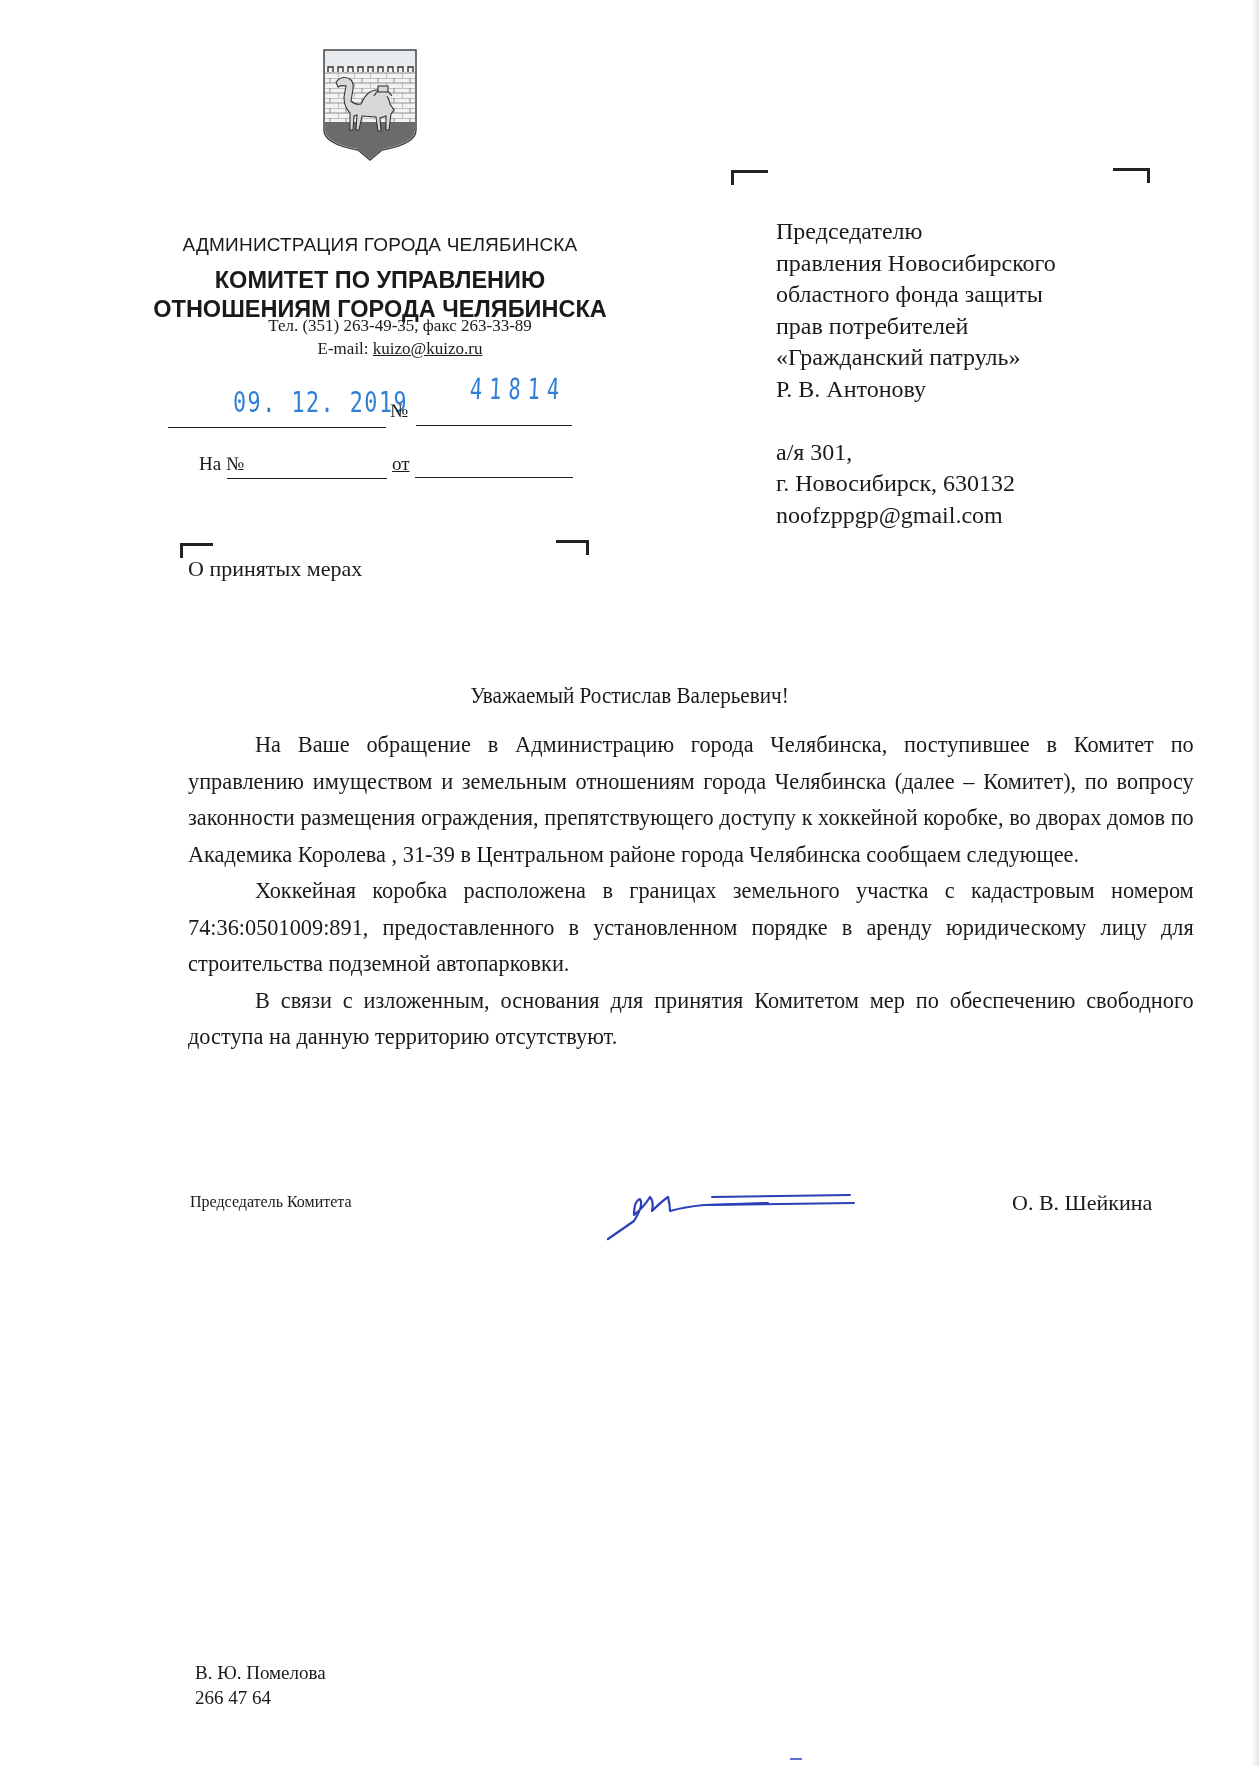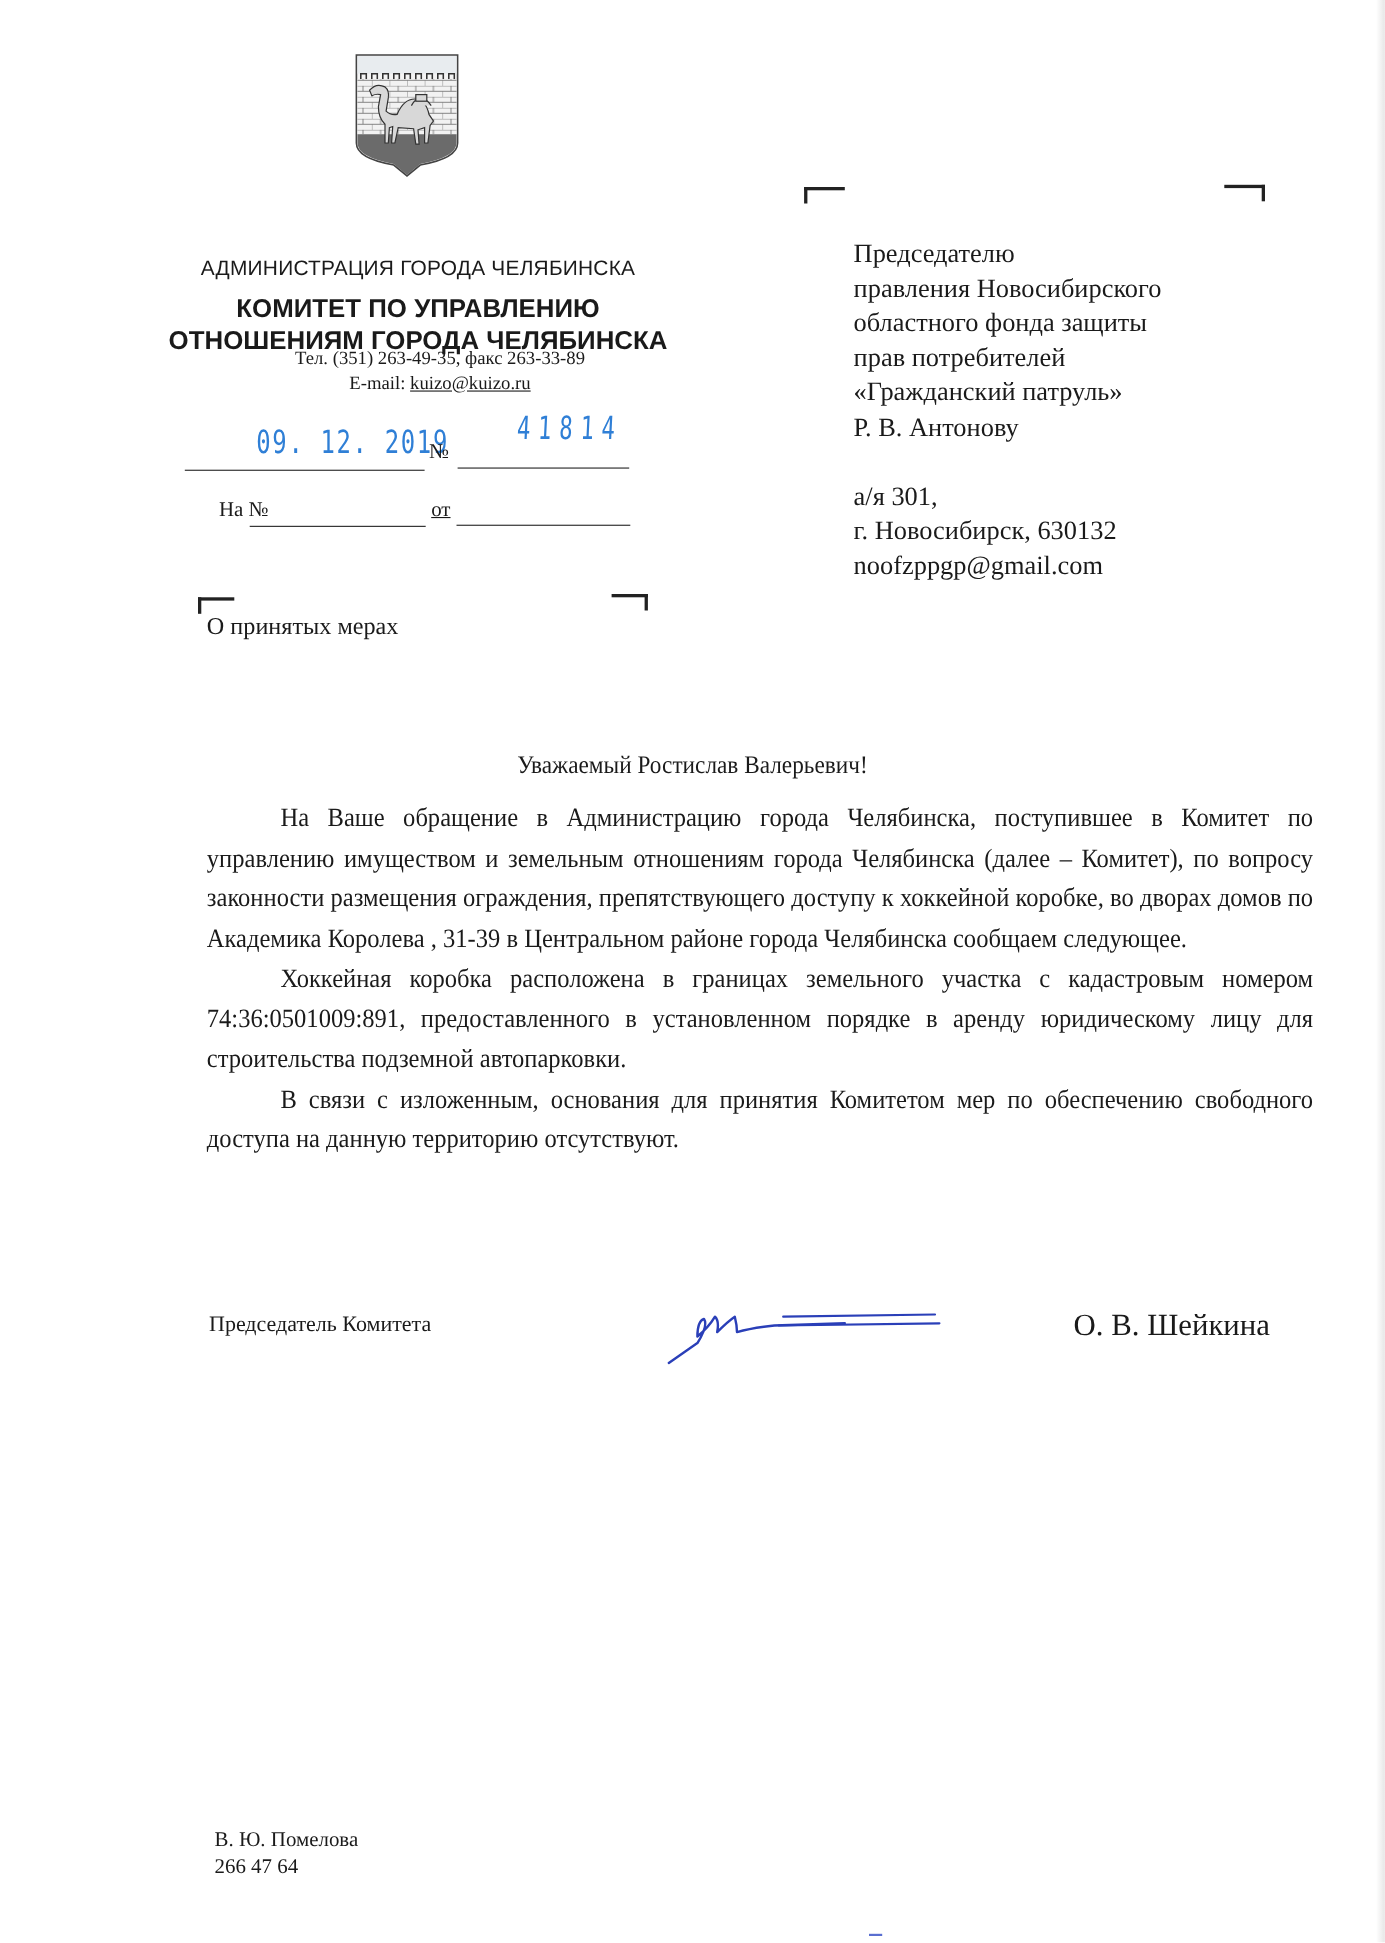--- a/index.html
+++ b/index.html
@@ -49,22 +49,22 @@
 
   
   #subject { left: 188px; top: 556px; font-size: 22px; }
 
   
   #greeting { left: 0; width: 1259px; text-align: center; top: 683px; font-size: 23px; transform: scaleX(0.92); }
   #body { left: 188px; top: 726px; width: 1006px; font-size: 24px; line-height: 36.5px; }
   #body p { margin: 0; text-align: justify; text-indent: 72px; transform: scaleX(0.93); transform-origin: left top; width: 107.5%; }
 
   
-  #sig-title { left: 190px; top: 1193px; font-size: 20px; }
-  #sig-name { left: 976px; top: 1190px; font-size: 28px; }
+  #sig-title { left: 190px; top: 1193px; font-size: 16px; }
+  #sig-name { left: 1012px; top: 1190px; font-size: 22px; }
   #signature { left: 604px; top: 1185px; width: 260px; height: 60px; }
 
   
   #executor { left: 195px; top: 1660px; font-size: 19px; line-height: 25px; }
 
   #page-edge { right: 0; top: 0; width: 8px; height: 1766px; background: linear-gradient(to left, #e6e6e6, #ffffff); }
   #blue-dot { left: 790px; top: 1758px; width: 12px; height: 2px; background: #5a6fd0; }
 </style>
 </head>
 <body>

